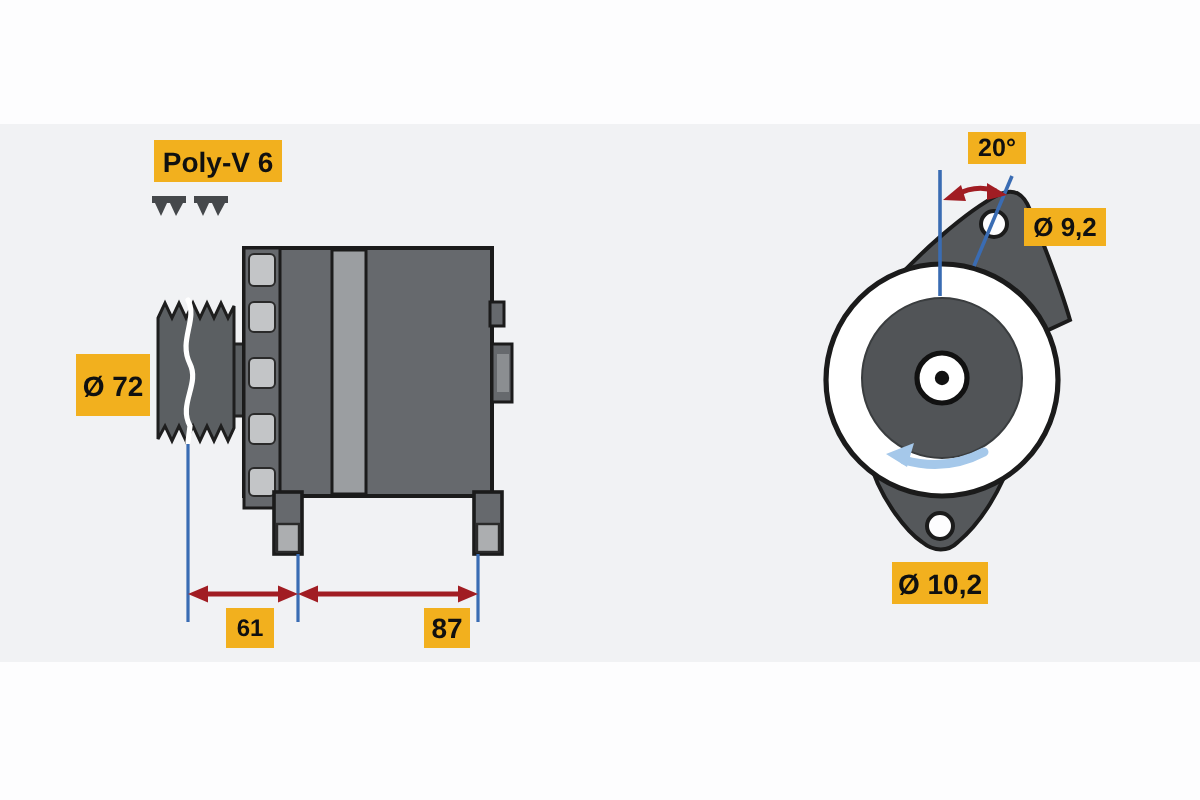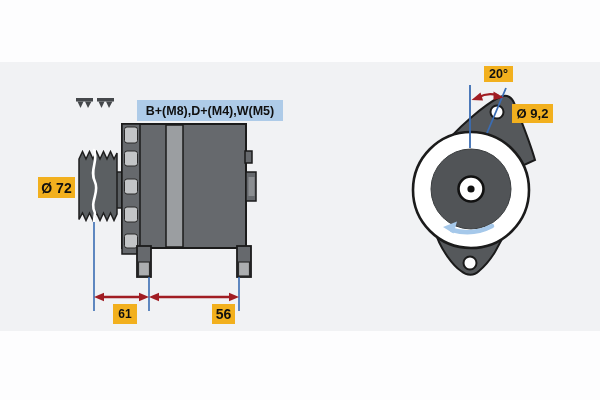--- a/index.html
+++ b/index.html
@@ -123,26 +123,27 @@
       </g>
 
       <g>
         <path d="M478,97.5 Q 488,92 498,95.5" fill="none" stroke="#A11D23" stroke-width="2.4"></path>
         <polygon points="471.5,100 480.5,92.5 483,100.5" fill="#A11D23"></polygon>
         <polygon points="503.5,97.5 493.5,91.5 493.5,100" fill="#A11D23"></polygon>
       </g>
     </g>
   </svg>
 
+  <div class="tag yellow" style="left:77px;top:70px;width:64px;height:21px;font-size:14px;">Poly-V 6</div>
 
-  <div class="tag blue" style="left:137px;top:100px;width:146px;height:21px;font-size:12.5px;">B+(M8),D+(M4),W(M5)</div>
 
-  <div class="tag yellow" style="left:38px;top:177px;width:37px;height:21px;font-size:14px;">Ø 72</div>
+  <div class="tag yellow" style="left:38px;top:177px;width:37px;height:31px;font-size:14px;">Ø 72</div>
 
   <div class="tag yellow" style="left:113px;top:304px;width:24px;height:20px;font-size:12px;">61</div>
 
-  <div class="tag yellow" style="left:212px;top:304px;width:23px;height:20px;font-size:14px;">56</div>
+  <div class="tag yellow" style="left:212px;top:304px;width:23px;height:20px;font-size:14px;">87</div>
 
   <div class="tag yellow" style="left:484px;top:66px;width:29px;height:16px;font-size:12.5px;">20°</div>
 
   <div class="tag yellow" style="left:512px;top:104px;width:41px;height:19px;font-size:13px;">Ø 9,2</div>
 
+  <div class="tag yellow" style="left:446px;top:281px;width:48px;height:21px;font-size:14px;">Ø 10,2</div>
 </div>
 
 </body></html>

